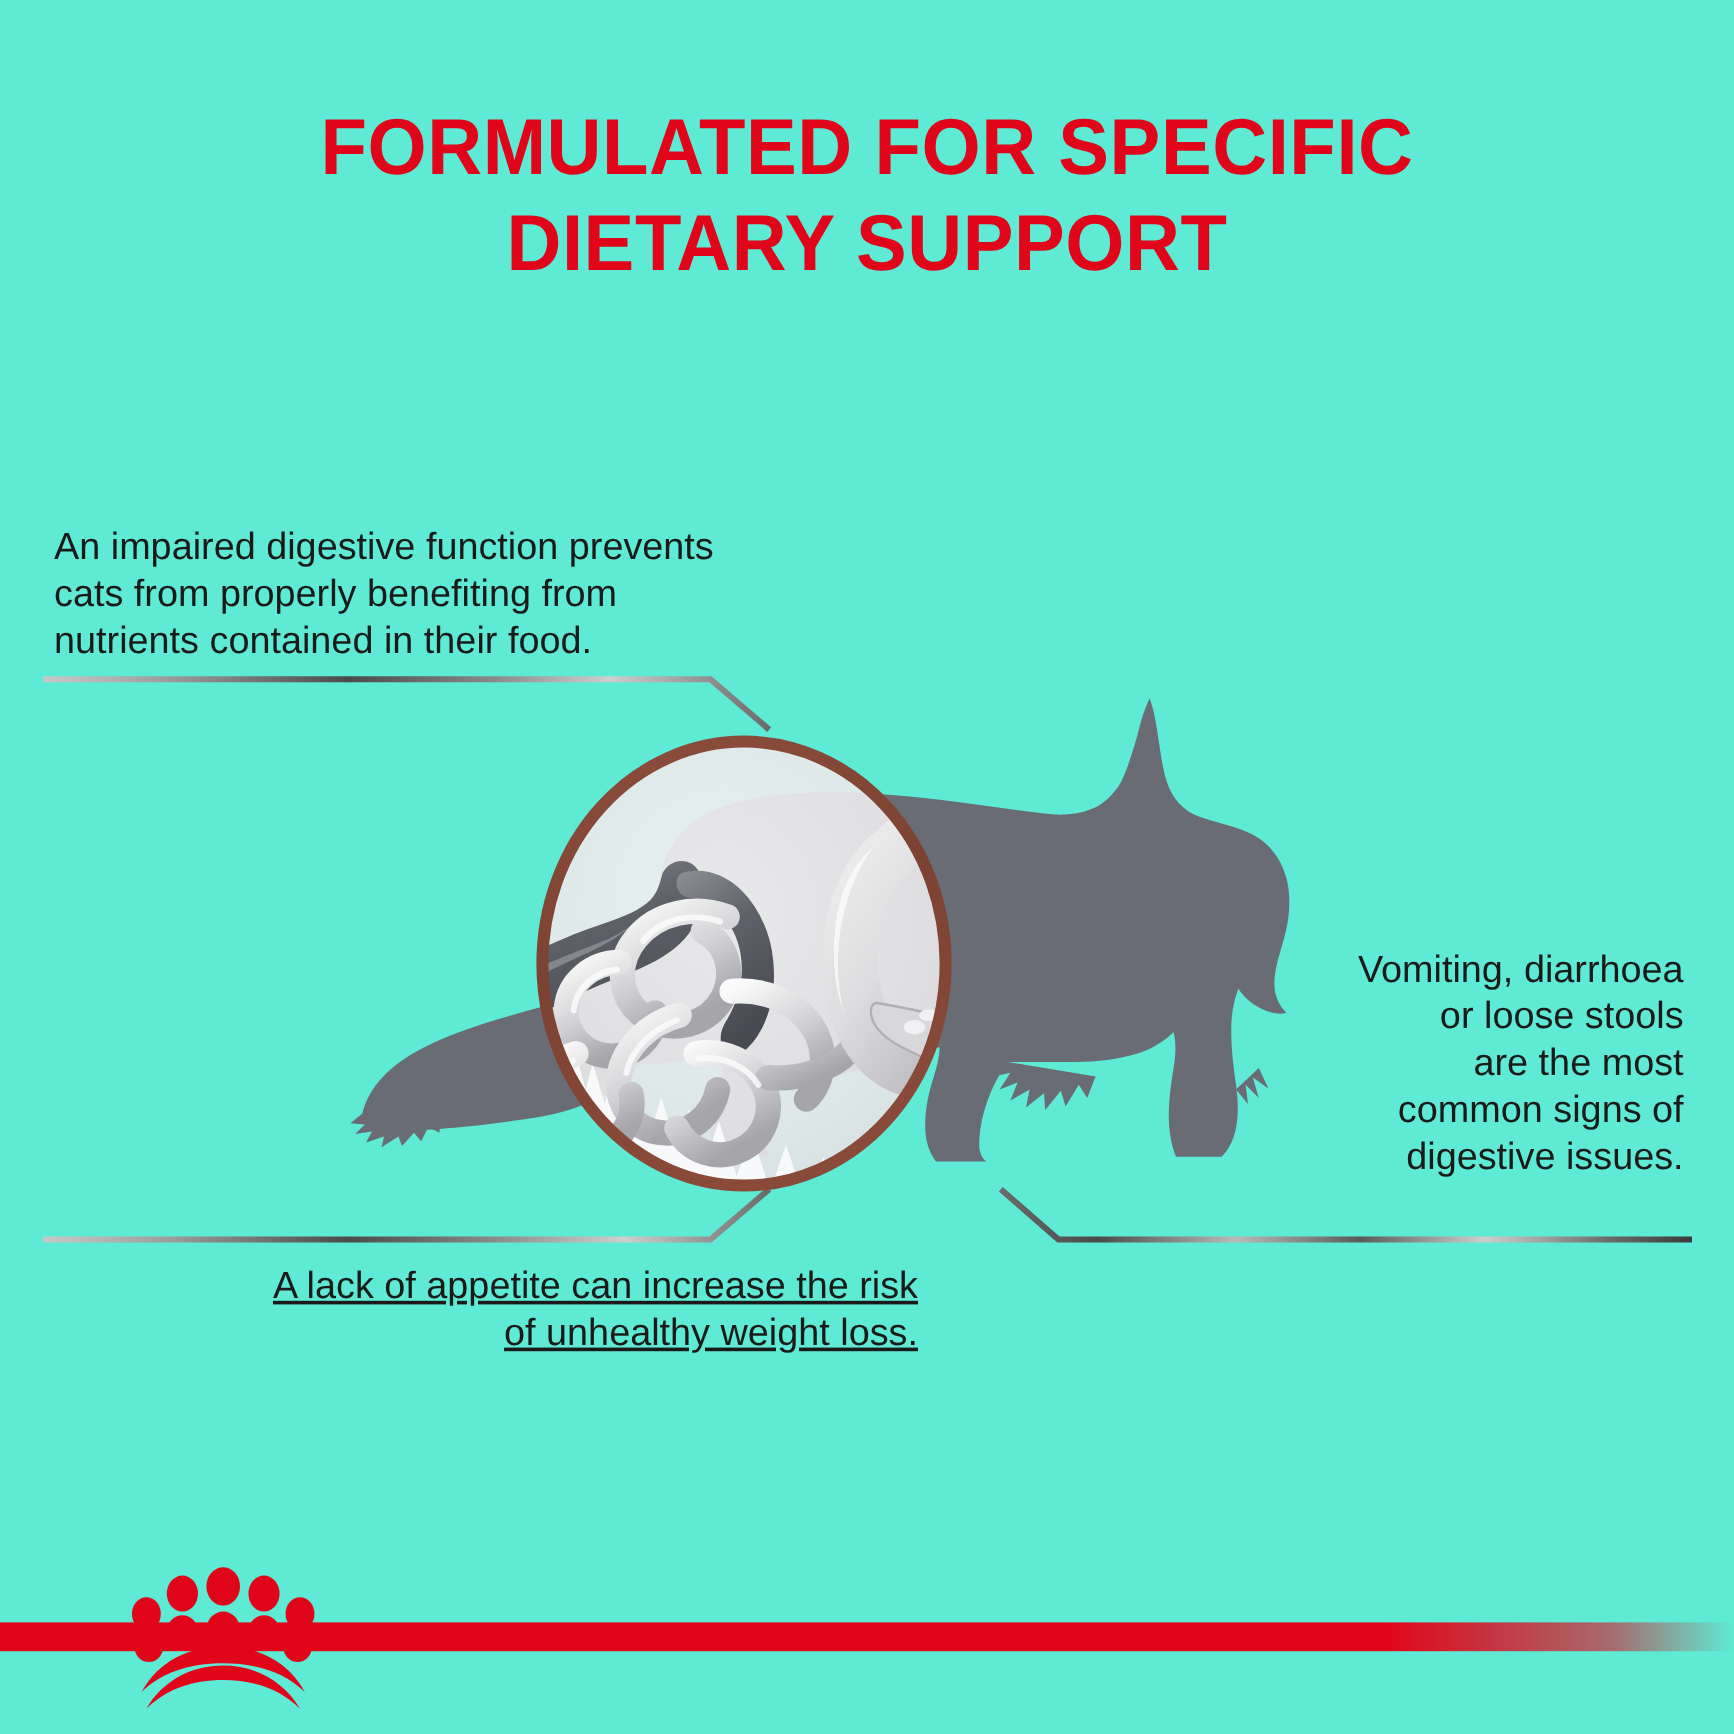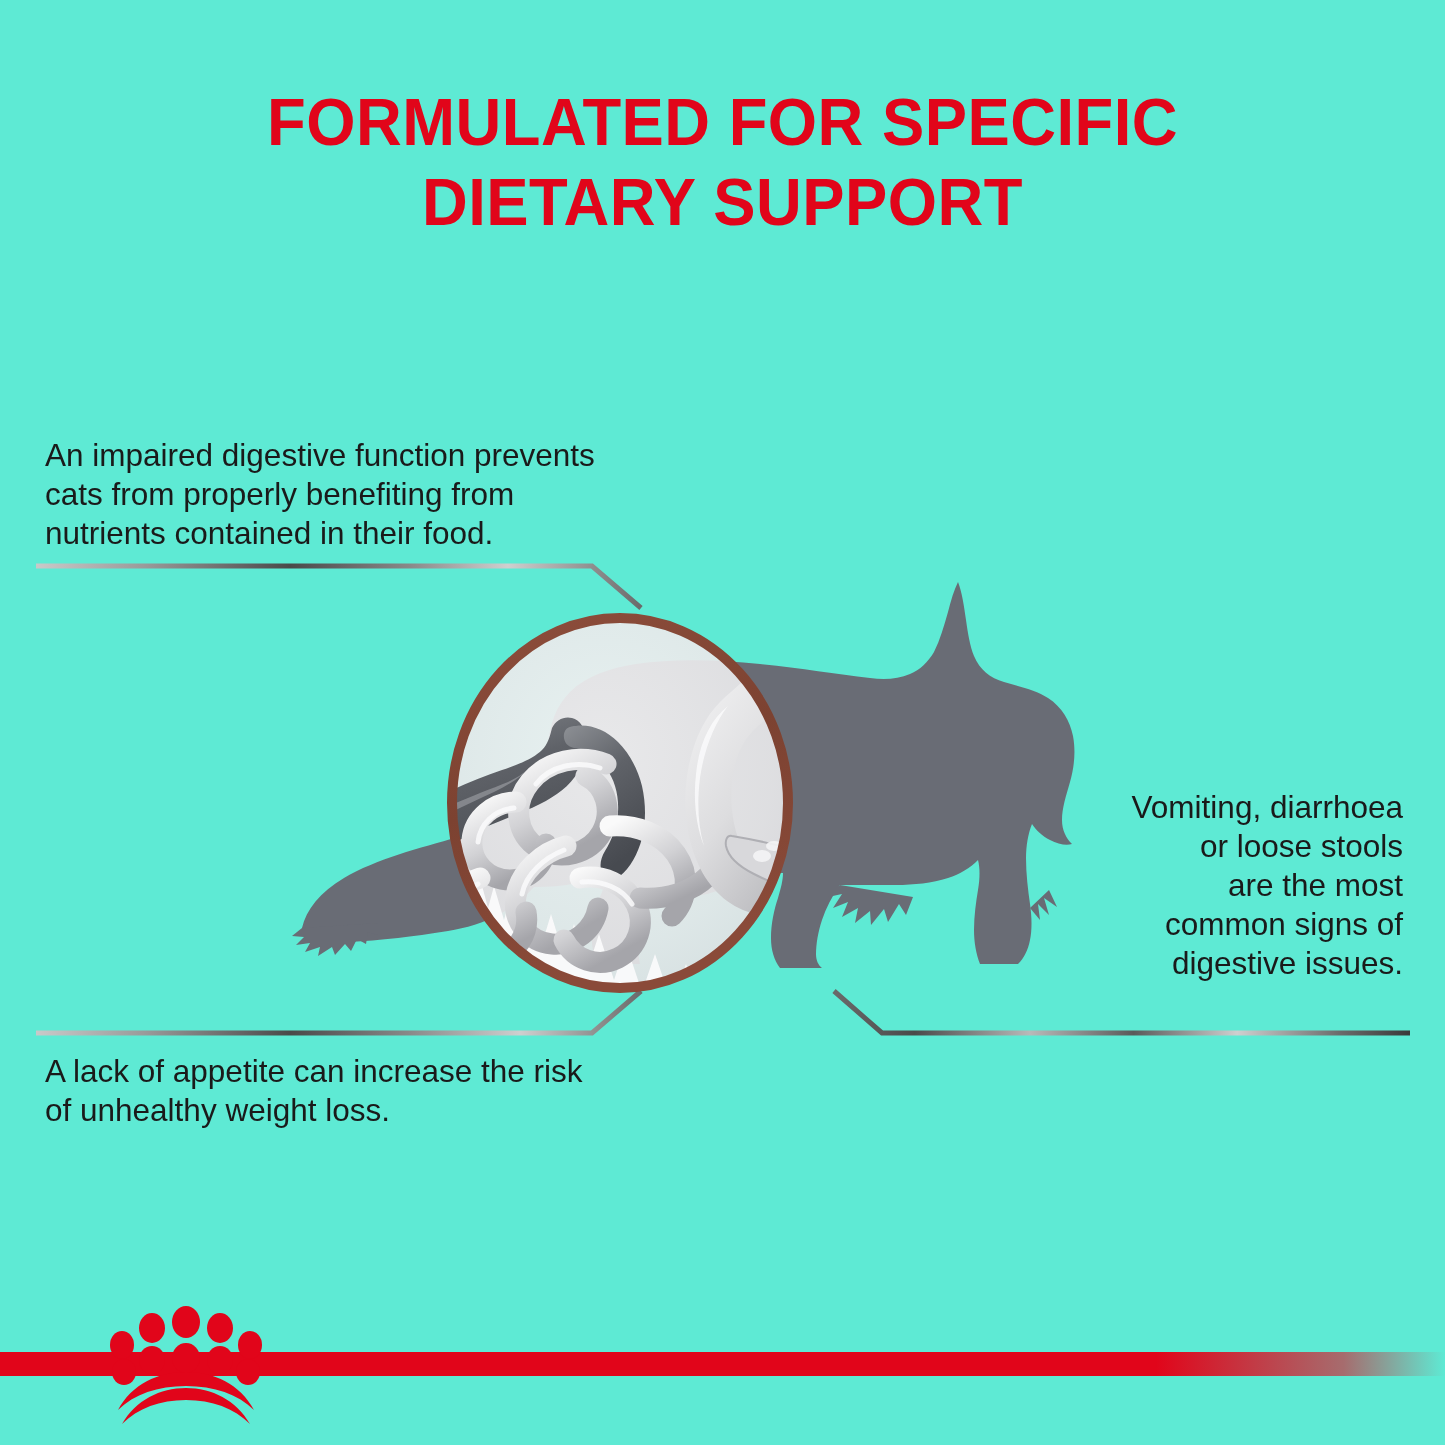--- a/index.html
+++ b/index.html
@@ -27,21 +27,21 @@
   
   .callout{
     position:absolute;
     color:#1a1a1a;
     font-size:31.5px;
     line-height:39px;
     white-space:pre-line;
   }
   #callout-top-left{left:45px;top:436px;width:720px;text-align:left;}
   #callout-right{right:42px;top:788px;width:400px;text-align:right;}
-  #callout-bottom-left{left:45px;top:1052px;width:720px;text-align:left;}
+  #callout-bottom-left{left:45px;top:1052px;width:720px;text-align:right;text-decoration:underline;}
 
   
   .leader{position:absolute;pointer-events:none;}
   #leader-top-left{left:36px;top:552px;width:640px;height:62px;}
   #leader-bottom-left{left:36px;top:985px;width:640px;height:62px;}
   #leader-bottom-right{left:790px;top:985px;width:620px;height:62px;}
 
   
   #scene{position:absolute;left:280px;top:578px;width:810px;height:460px;}
 

